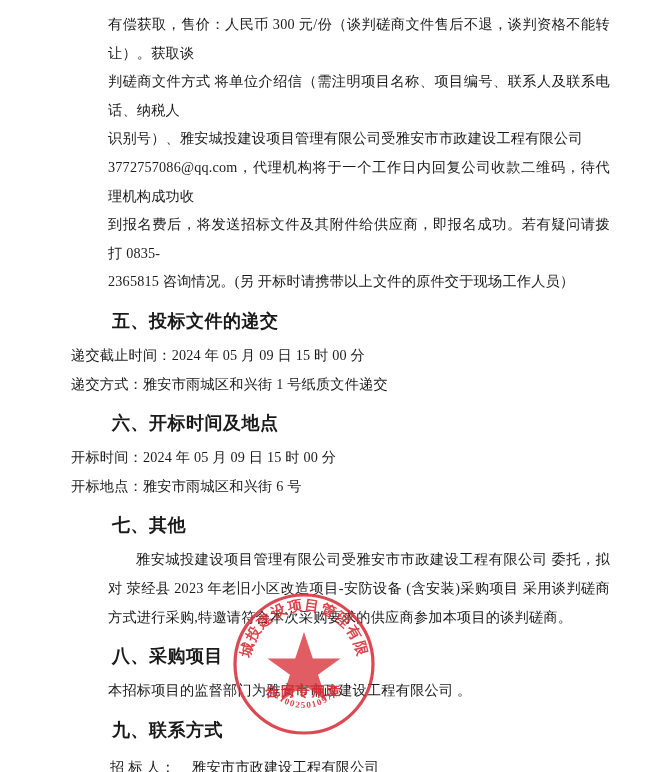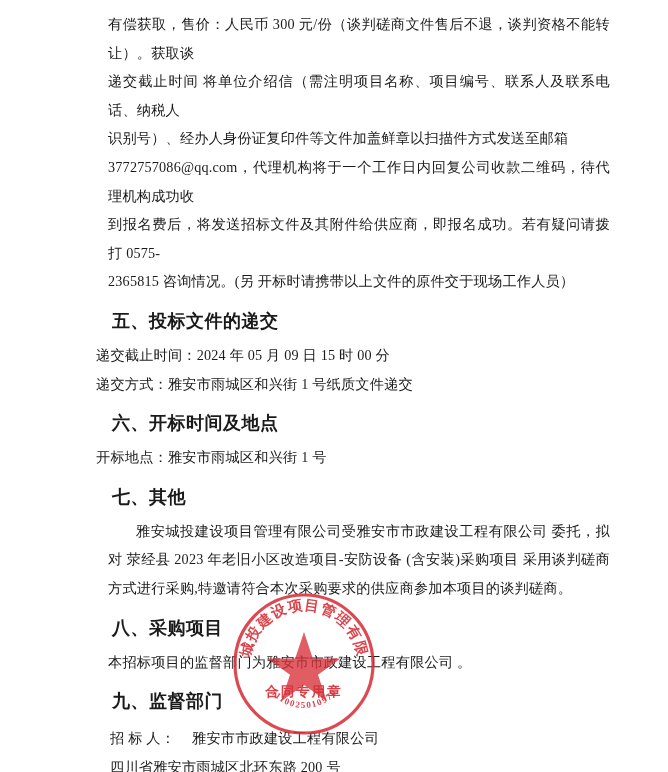--- a/index.html
+++ b/index.html
@@ -43,21 +43,21 @@
   h2.section {
     margin: 4px;
     padding: 0 58px 0 108px;
     font-size: 18px;
     line-height: 31px;
     font-weight: bold;
     letter-spacing: 0.5px;
     font-family: Liberation Serif, serif;
   }
   p.indent2 {
-    padding-left: 96px;
+    padding-left: 71px;
   }
   p.indent3 {
   }
   .spacer-6 { height: 6px; }
   .spacer-3 { height: 3px; }
   .contact-line {
     margin: 0;
     padding: 0 58px 0 110px;
     font-size: 14.2px;
     line-height: 28.6px;
@@ -90,45 +90,46 @@
 </style>
 </head>
 <body>
 
 <div id="page">
   <div class="content">
 
     <div style="height:10px"></div>
 
     <p class="para para-first">有偿获取，售价：人民币 300 元/份（谈判磋商文件售后不退，谈判资格不能转让）。获取谈</p>
-    <p class="para">递交截止时间  将单位介绍信（需注明项目名称、项目编号、联系人及联系电话、纳税人</p>
-    <p class="para">识别号）、经办人身份证复印件等文件加盖鲜章以扫描件方式发送至邮箱</p>
+    <p class="para">判磋商文件方式  将单位介绍信（需注明项目名称、项目编号、联系人及联系电话、纳税人</p>
+    <p class="para">识别号）、雅安城投建设项目管理有限公司受雅安市市政建设工程有限公司</p>
     <p class="para">3772757086@qq.com，代理机构将于一个工作日内回复公司收款二维码，待代理机构成功收</p>
-    <p class="para">到报名费后，将发送招标文件及其附件给供应商，即报名成功。若有疑问请拨打 0575-</p>
+    <p class="para">到报名费后，将发送招标文件及其附件给供应商，即报名成功。若有疑问请拨打 0835-</p>
     <p class="para">2365815 咨询情况。(另 开标时请携带以上文件的原件交于现场工作人员）</p>
 
     <div class="spacer-6"></div>
     <h2 class="section">五、投标文件的递交</h2>
     <p class="para indent2">递交截止时间：2024 年 05 月 09 日 15 时 00 分</p>
     <p class="para indent2">递交方式：雅安市雨城区和兴街 1 号纸质文件递交</p>
 
     <div class="spacer-6"></div>
     <h2 class="section">六、开标时间及地点</h2>
-    <p class="para indent2">开标地点：雅安市雨城区和兴街 1 号</p>
+    <p class="para indent2">开标时间：2024 年 05 月 09 日 15 时 00 分</p>
+    <p class="para indent2">开标地点：雅安市雨城区和兴街 6 号</p>
 
     <div class="spacer-6"></div>
     <h2 class="section">七、其他</h2>
     <p class="para" style="text-indent:28px">雅安城投建设项目管理有限公司受雅安市市政建设工程有限公司  委托，拟对  荥经县 2023 年老旧小区改造项目-安防设备 (含安装)采购项目 采用谈判磋商方式进行采购,特邀请符合本次采购要求的供应商参加本项目的谈判磋商。</p>
 
     <div class="spacer-6"></div>
     <h2 class="section">八、采购项目</h2>
     <p class="para indent3">本招标项目的监督部门为雅安市市政建设工程有限公司  。</p>
 
     <div class="spacer-6"></div>
-    <h2 class="section">九、监督部门</h2>
+    <h2 class="section">九、联系方式</h2>
 
     <div class="spacer-3"></div>
     <div class="contact-line">
       <span class="contact-label">招 标 人：</span>
       <span class="contact-value">雅安市市政建设工程有限公司</span>
     </div>
     <div class="contact-line">
       <span class="contact-value">四川省雅安市雨城区北环东路 200 号</span>
     </div>
     <div class="contact-line">

